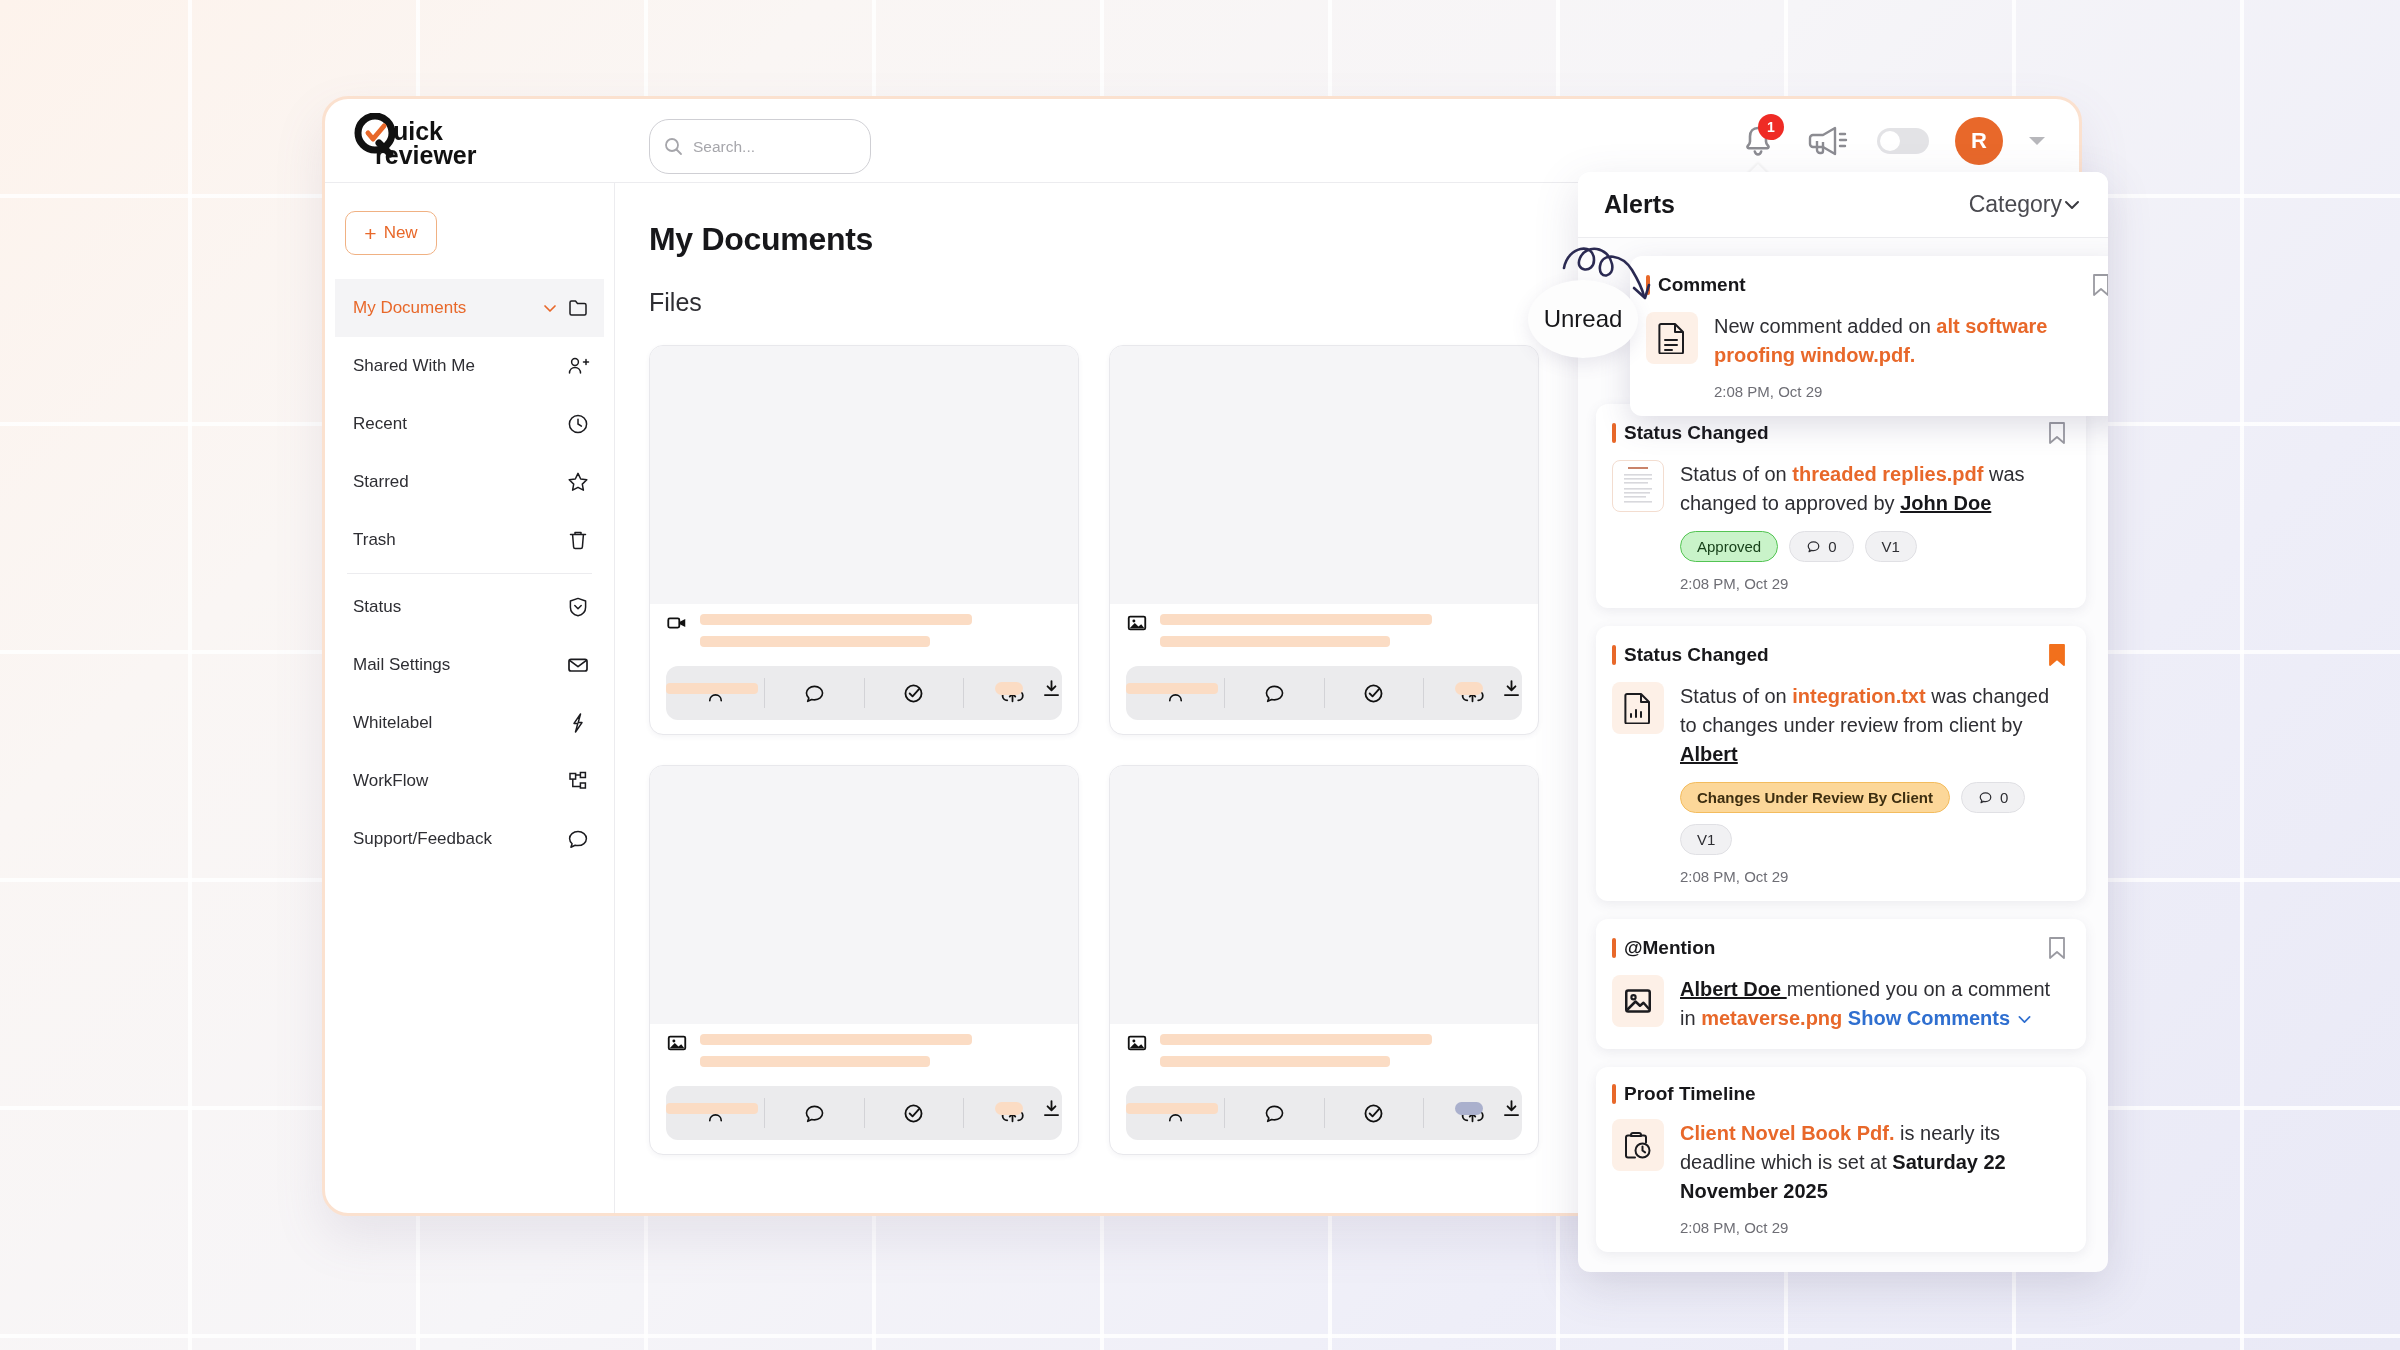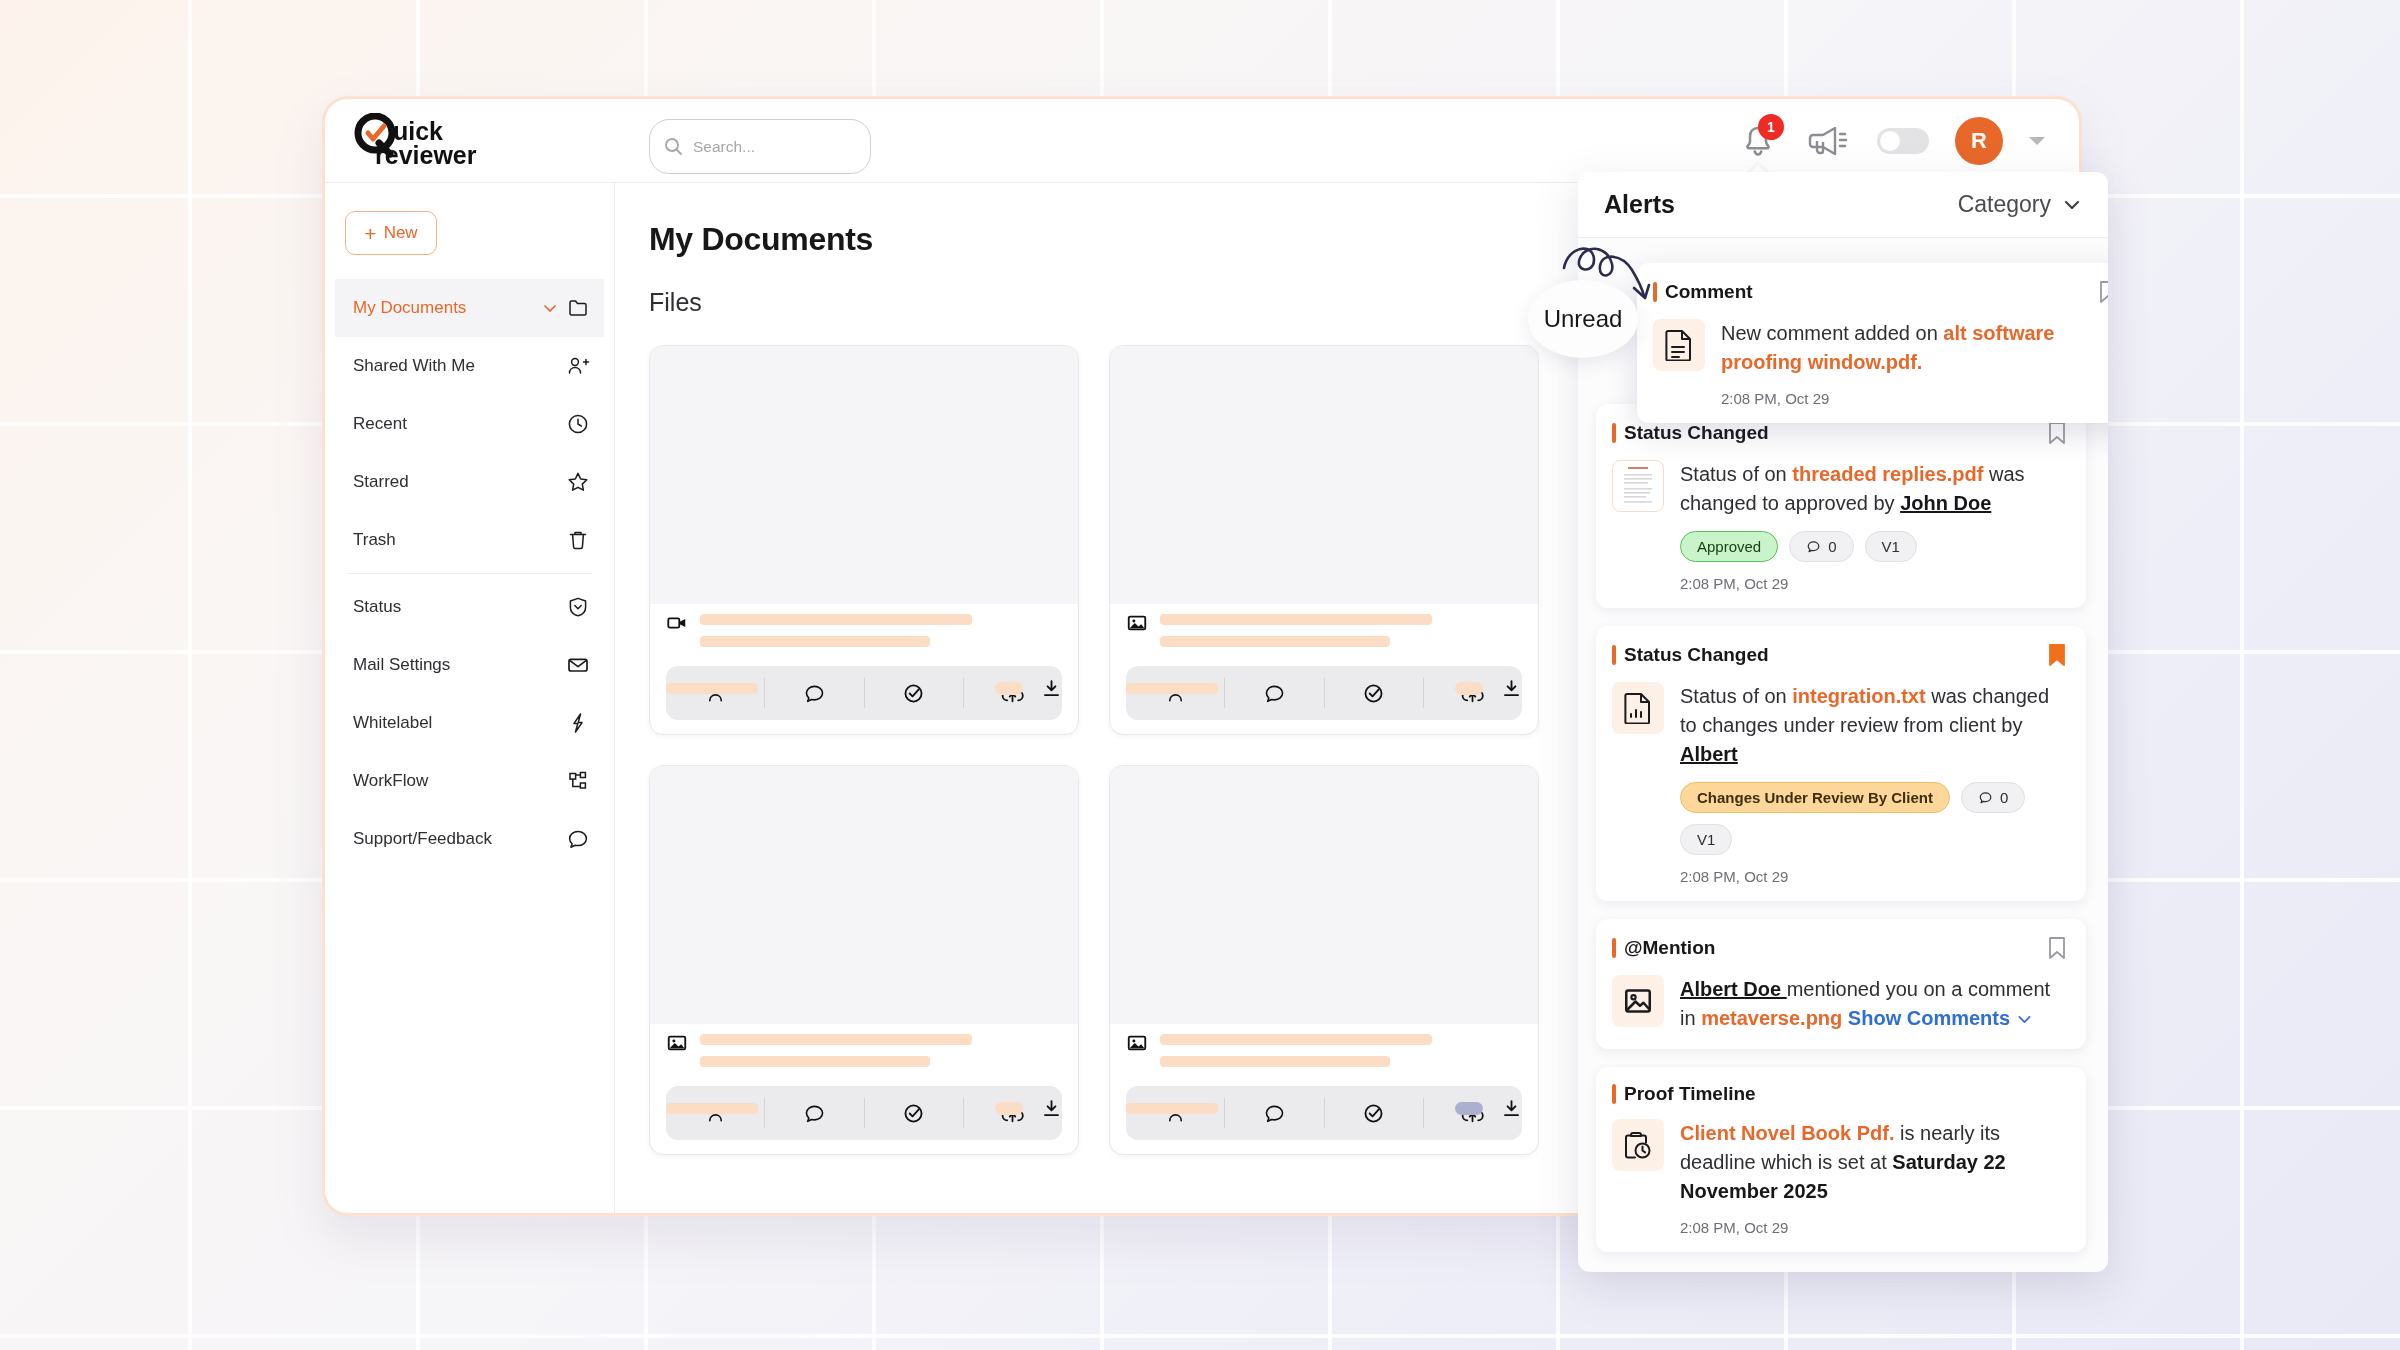--- a/index.html
+++ b/index.html
@@ -180,39 +180,39 @@
     display: flex; flex-direction: column;
   }
   #alerts-header {
     height: 66px; background: #fff;
     border-bottom: 1px solid #ececef;
     display: flex; align-items: center; justify-content: space-between;
     padding: 0 26px;
     flex-shrink: 0;
   }
   #alerts-title { font-size: 25px; font-weight: 700; color: #17171a; }
-  #alerts-category { font-size: 23px; color: #4a4a50; display: flex; align-items: center; gap: 11px; cursor: pointer; }
+  #alerts-category { font-size: 23px; color: #4a4a50; display: flex; align-items: center; cursor: pointer; }
 
   #alerts-list { flex: 1; padding: 14px 22px 18px 18px; }
 
   .alert-card {
     background: #fff;
     border-radius: 12px;
     box-shadow: 0 3px 12px rgba(90,85,120,0.10);
     padding: 16px 18px 16px 16px;
     margin-bottom: 18px;
     position: relative;
   }
   .alert-card.featured {
     position: absolute;
     left: 52px; top: 84px;
     width: 500px;
     box-shadow: 0 10px 30px rgba(70,65,110,0.18);
     z-index: 5;
-    margin: 7px;
+    margin: 0;
   }
   .alert-head { display: flex; align-items: center; justify-content: space-between; }
   .alert-type {
     font-size: 19px; font-weight: 700; color: #17171a;
     padding-left: 12px; position: relative;
   }
   .alert-type::before {
     content: ""; position: absolute; left: 0; top: 1px;
     width: 4px; height: 20px; background: #e8682a; border-radius: 2px;
   }

